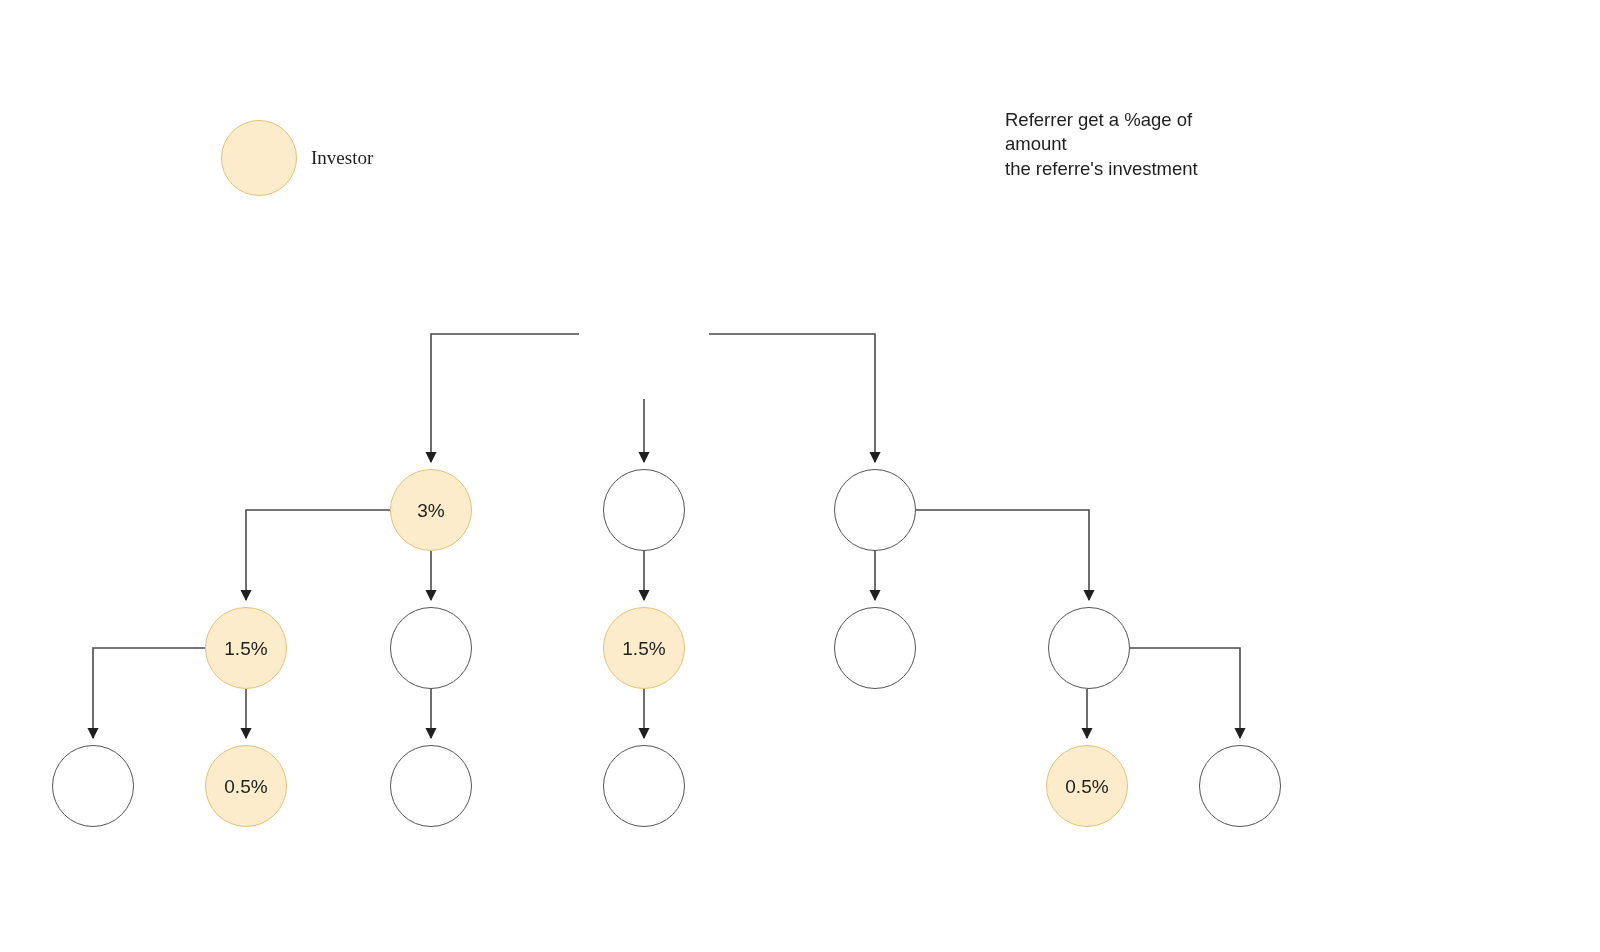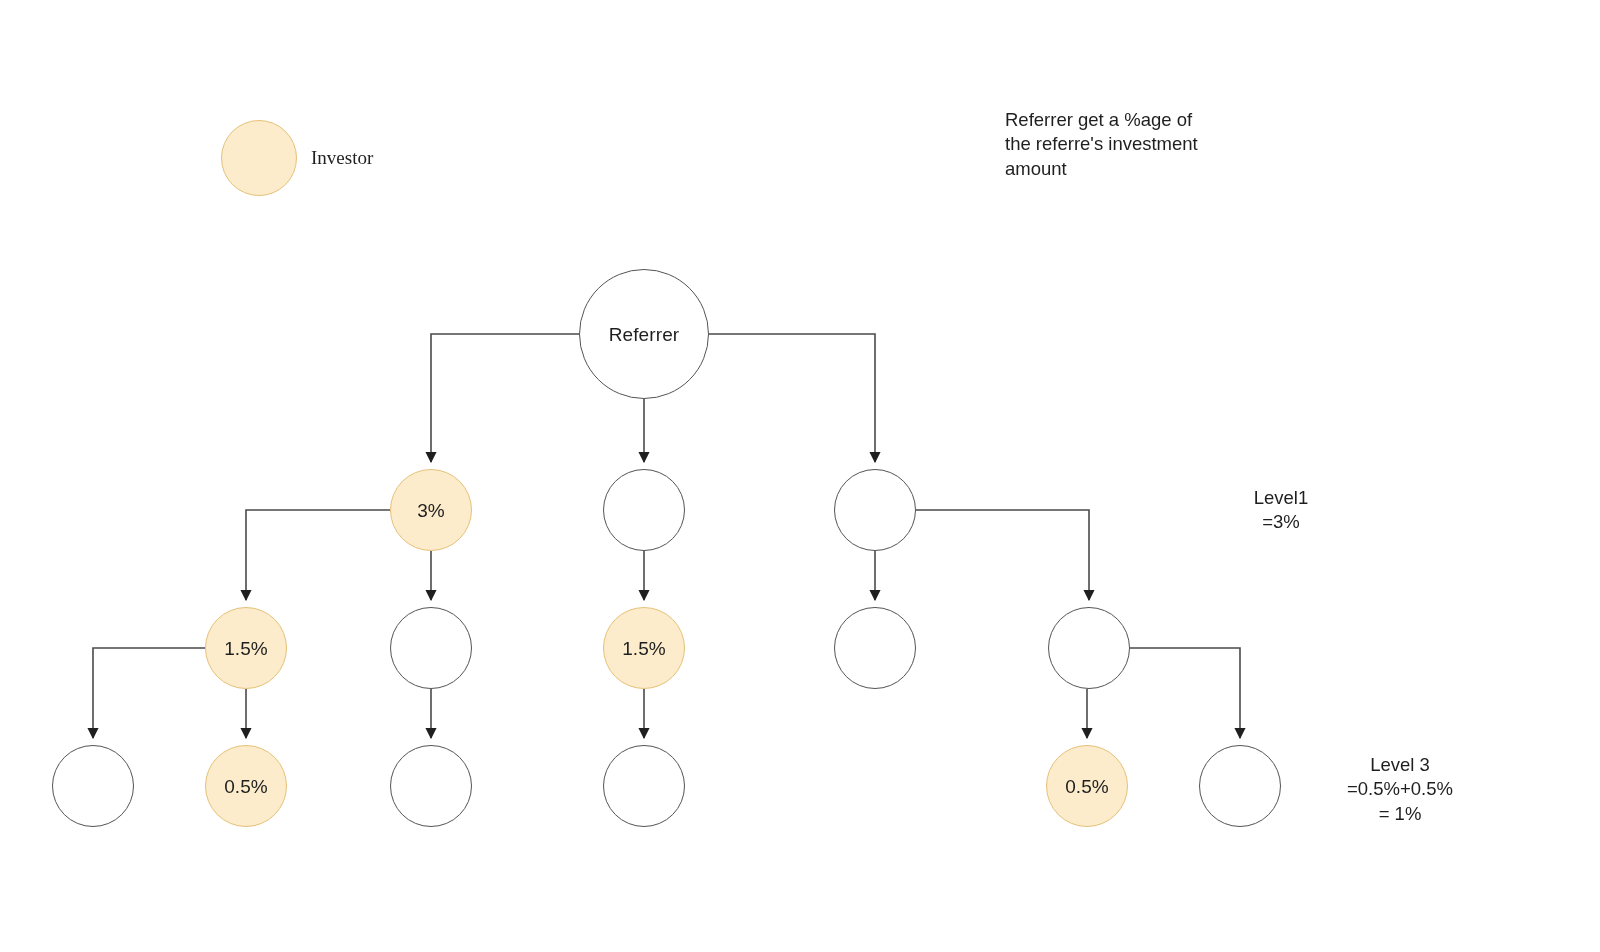--- a/index.html
+++ b/index.html
@@ -119,27 +119,24 @@
 
       <path d="M 1130 648 L 1240 648 L 1240 738"></path>
     </g>
   </svg>
 
   <div class="node yellow" style="left:221px; top:120px; width:76px; height:76px;"></div>
   <div class="legend-label" style="left:311px; top:147px;">Investor</div>
 
   <div class="note" style="left:1005px; top:108px; width:260px;">
     <div>Referrer get a %age of</div>
+    <div>amount</div>
     <div>the referre's investment</div>
-    <div>amount</div>
   </div>
 
-  <div class="node white" style="left:579px; top:269px; width:130px; height:130px;">
-    <span class="node-label">Referrer</span>
-  </div>
 
   <div class="node yellow" style="left:390px; top:469px; width:82px; height:82px;">
     <span class="node-label">3%</span>
   </div>
   <div class="node white" style="left:603px; top:469px; width:82px; height:82px;">
     <span class="node-label"></span>
   </div>
   <div class="node white" style="left:834px; top:469px; width:82px; height:82px;">
     <span class="node-label"></span>
   </div>
@@ -172,25 +169,16 @@
   <div class="node white" style="left:603px; top:745px; width:82px; height:82px;">
     <span class="node-label"></span>
   </div>
   <div class="node yellow" style="left:1046px; top:745px; width:82px; height:82px;">
     <span class="node-label">0.5%</span>
   </div>
   <div class="node white" style="left:1199px; top:745px; width:82px; height:82px;">
     <span class="node-label"></span>
   </div>
 
-  <div class="level-note" style="left:1191px; top:486px; width:180px;">
-    <div>Level1</div>
-    <div>=3%</div>
-  </div>
 
 
-  <div class="level-note" style="left:1295px; top:753px; width:210px;">
-    <div>Level 3</div>
-    <div>=0.5%+0.5%</div>
-    <div>= 1%</div>
-  </div>
 
 </div>
 
 </body></html>

